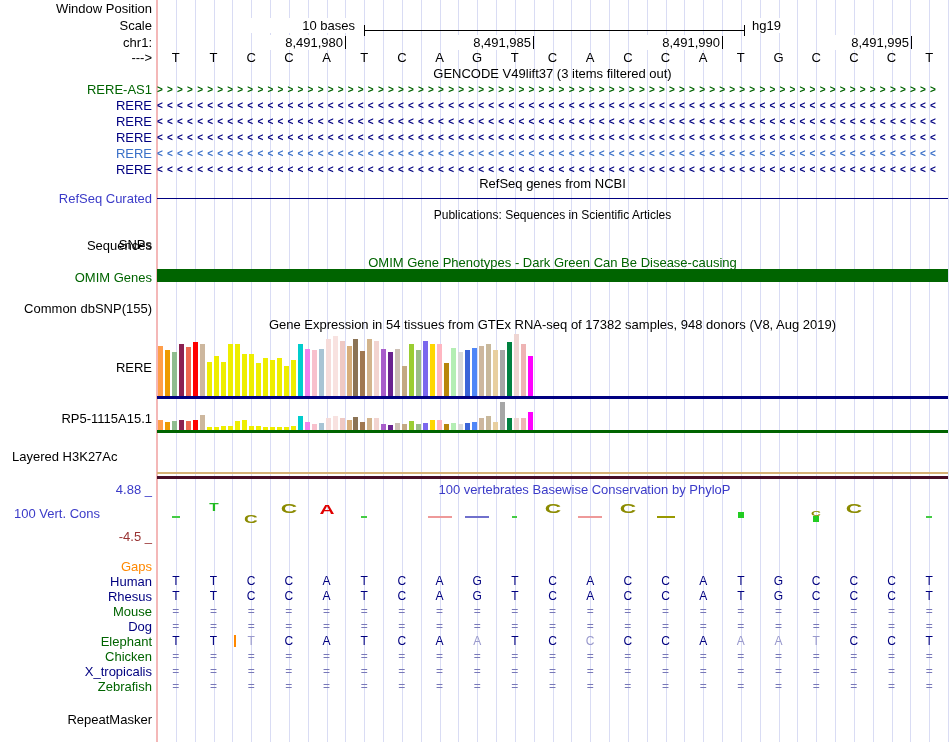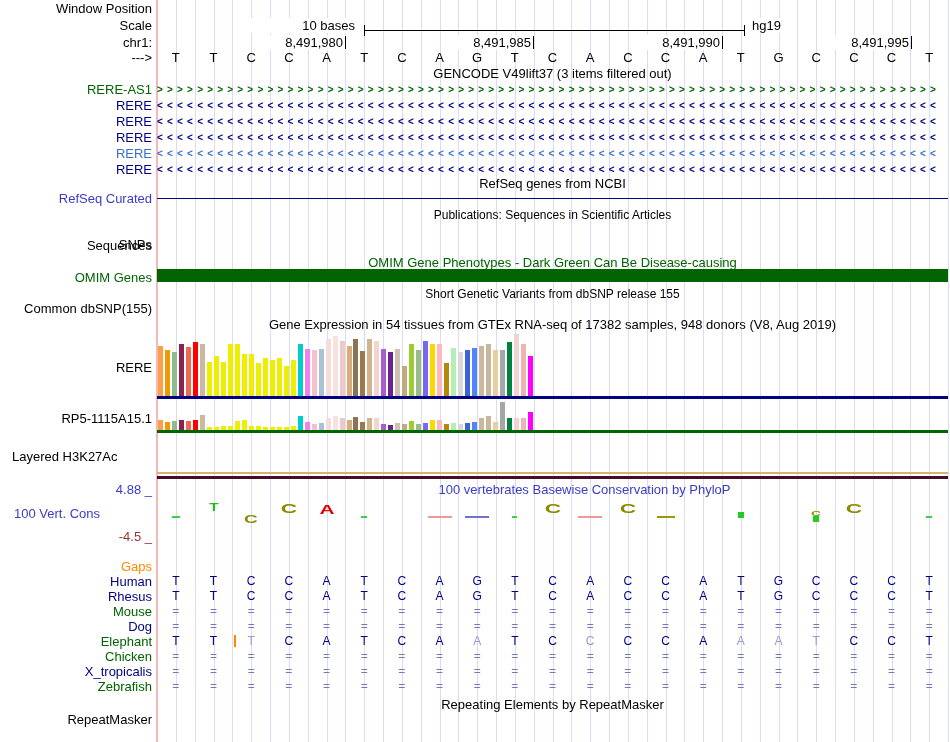--- a/index.html
+++ b/index.html
@@ -131,21 +131,20 @@
   <div class="abs" style="left:157px;top:198px;width:791px;height:1px;background:#000080;"></div>
 
   <div class="title" style="top:208px;font-size:12px;">Publications: Sequences in Scientific Articles</div>
   <div class="lbl" style="top:238px;">Sequences</div>
   <div class="lbl" style="top:237px;">SNPs</div>
 
   <div class="title green" style="top:255px;">OMIM Gene Phenotypes - Dark Green Can Be Disease-causing</div>
   <div class="lbl green" style="top:270px;">OMIM Genes</div>
   <div class="abs" style="left:157px;top:269px;width:791px;height:13px;background:#006400;"></div>
 
-  <div class="title" style="top:287px;font-size:12px;">Short Genetic Variants from dbSNP release 155</div>
   <div class="lbl" style="top:301px;">Common dbSNP(155)</div>
 
   <div class="title" style="top:317px;">Gene Expression in 54 tissues from GTEx RNA-seq of 17382 samples, 948 donors (V8, Aug 2019)</div>
   <div class="lbl" style="top:360px;">RERE</div>
   <div id="gtex-chart-1">
       <div style="position: absolute; left: 158px; top: 346px; width: 5px; height: 50px; background: rgb(255, 158, 74);"></div>
       <div style="position: absolute; left: 164.981px; top: 350px; width: 5px; height: 46px; background: rgb(238, 154, 0);"></div>
       <div style="position: absolute; left: 171.963px; top: 352px; width: 5px; height: 44px; background: rgb(143, 188, 143);"></div>
       <div style="position: absolute; left: 178.944px; top: 344px; width: 5px; height: 52px; background: rgb(139, 34, 82);"></div>
       <div style="position: absolute; left: 185.926px; top: 347px; width: 5px; height: 49px; background: rgb(238, 106, 80);"></div>
@@ -462,15 +461,14 @@
       <div style="position: absolute; top: 679px; left: 646.667px; width: 37.6667px; text-align: center; font-size: 12px; color: rgb(120, 120, 184);">=</div>
       <div style="position: absolute; top: 679px; left: 684.333px; width: 37.6667px; text-align: center; font-size: 12px; color: rgb(120, 120, 184);">=</div>
       <div style="position: absolute; top: 679px; left: 722px; width: 37.6667px; text-align: center; font-size: 12px; color: rgb(120, 120, 184);">=</div>
       <div style="position: absolute; top: 679px; left: 759.667px; width: 37.6667px; text-align: center; font-size: 12px; color: rgb(120, 120, 184);">=</div>
       <div style="position: absolute; top: 679px; left: 797.333px; width: 37.6667px; text-align: center; font-size: 12px; color: rgb(120, 120, 184);">=</div>
       <div style="position: absolute; top: 679px; left: 835px; width: 37.6667px; text-align: center; font-size: 12px; color: rgb(120, 120, 184);">=</div>
       <div style="position: absolute; top: 679px; left: 872.667px; width: 37.6667px; text-align: center; font-size: 12px; color: rgb(120, 120, 184);">=</div>
       <div style="position: absolute; top: 679px; left: 910.333px; width: 37.6667px; text-align: center; font-size: 12px; color: rgb(120, 120, 184);">=</div>
     </div>
 
-  <div class="title" style="top:697px;">Repeating Elements by RepeatMasker</div>
   <div class="lbl" style="top:712px;">RepeatMasker</div>
 </div>
 
 </body></html>

